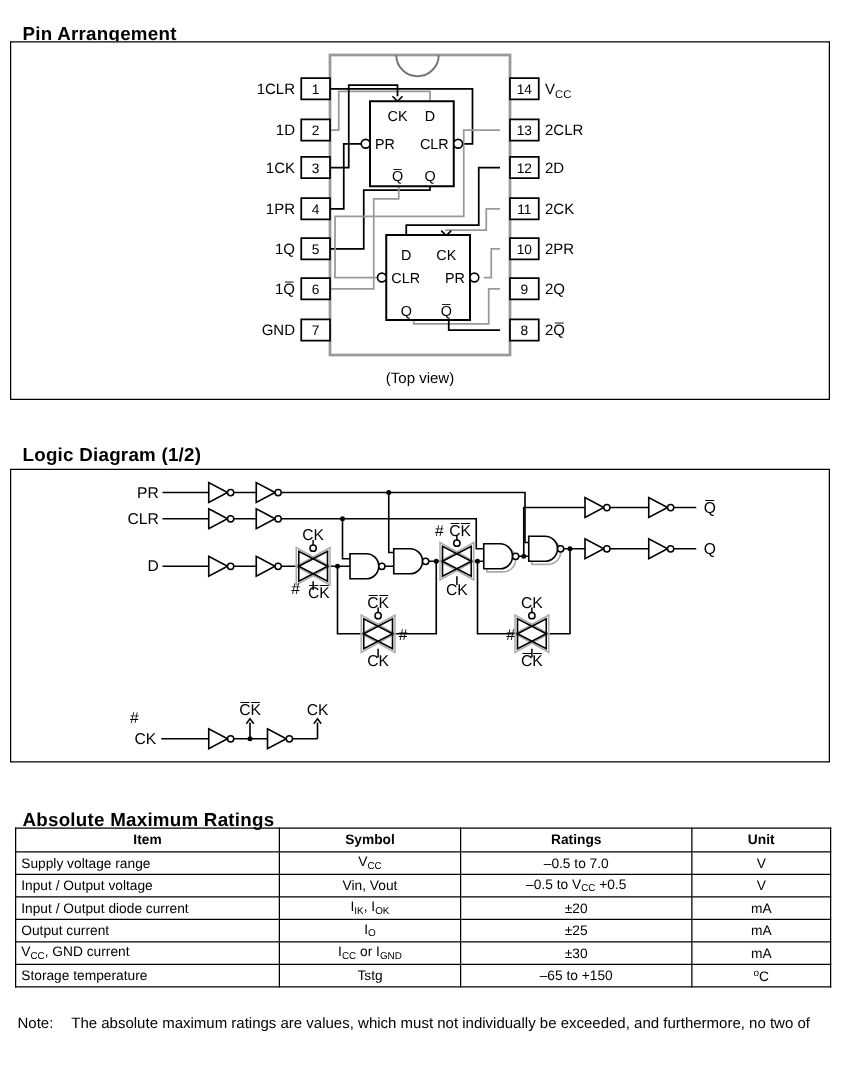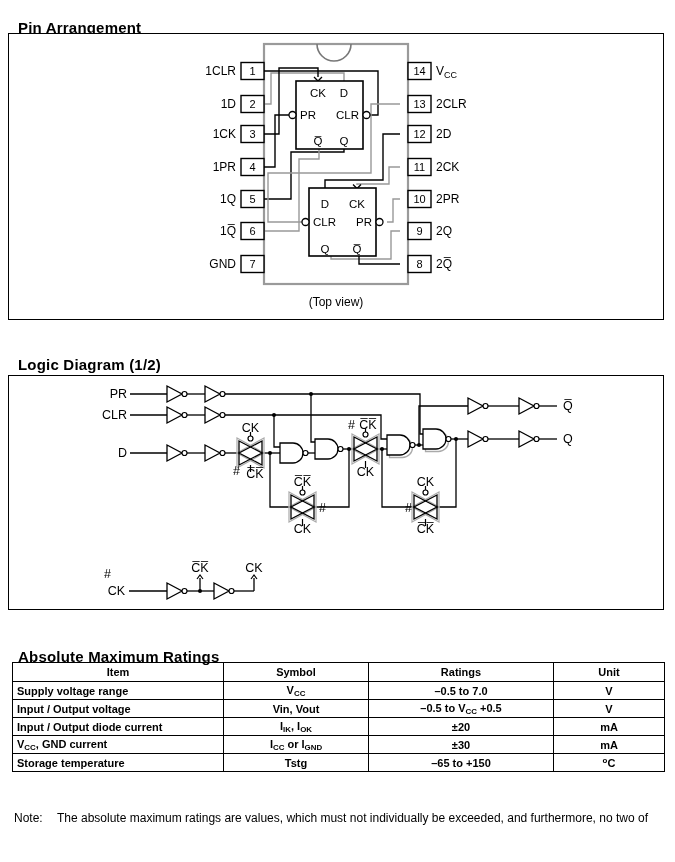--- a/index.html
+++ b/index.html
@@ -22,21 +22,21 @@
   .pinnum{font-size:11px;}
   .siglbl{font-size:12.5px;}
   .caption{font-size:12px;}
   #ratings-table{
     position:absolute;left:12px;top:662px;width:652px;
     border-collapse:collapse;border:1.5px solid #000;table-layout:fixed;
     font-size:11px;
   }
   #ratings-table th,#ratings-table td{
     border:1px solid #000;padding:0;height:17px;text-align:center;
-    font-weight:bold;overflow:hidden;white-space:nowrap;
+    font-weight:normal;overflow:hidden;white-space:nowrap;
   }
   #ratings-table thead th{font-weight:bold;height:18px;}
   #ratings-table td.item-cell{text-align:left;padding-left:4px;}
   .sub{font-size:0.72em;vertical-align:-2px;}
   .sup{font-size:0.72em;vertical-align:4px;}
   #note{
     position:absolute;left:14px;top:810px;width:650px;font-size:12px;line-height:16px;
   }
   #note .note-label{position:absolute;left:0;top:0;text-align:right;}
   #note .note-body{margin-left:43px;}
@@ -293,20 +293,26 @@
         <td><span>–0.5 to V</span><span class="sub">CC</span><span> +0.5</span></td>
         <td><span>V</span></td>
       </tr>
       <tr>
         <td class="item-cell"><span>Input / Output diode current</span></td>
         <td><span>I</span><span class="sub">IK</span><span>, I</span><span class="sub">OK</span></td>
         <td><span>±20</span></td>
         <td><span>mA</span></td>
       </tr>
       <tr>
+        <td class="item-cell"><span>Output current</span></td>
+        <td><span>I</span><span class="sub">O</span></td>
+        <td><span>±25</span></td>
+        <td><span>mA</span></td>
+      </tr>
+      <tr>
         <td class="item-cell"><span>V</span><span class="sub">CC</span><span>, GND current</span></td>
         <td><span>I</span><span class="sub">CC</span><span> or I</span><span class="sub">GND</span></td>
         <td><span>±30</span></td>
         <td><span>mA</span></td>
       </tr>
       <tr>
         <td class="item-cell"><span>Storage temperature</span></td>
         <td><span>Tstg</span></td>
         <td><span>–65 to +150</span></td>
         <td><span class="sup">o</span><span>C</span></td>

